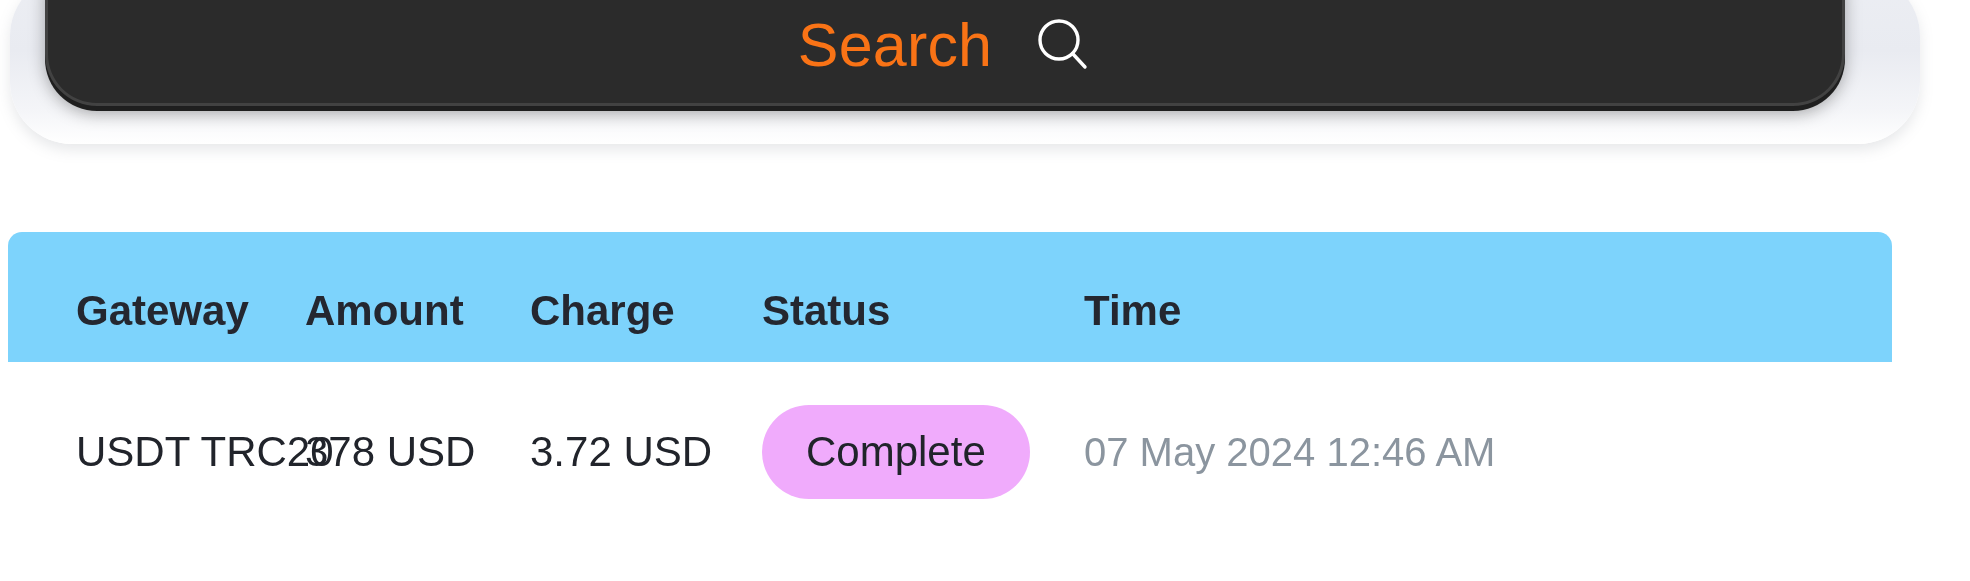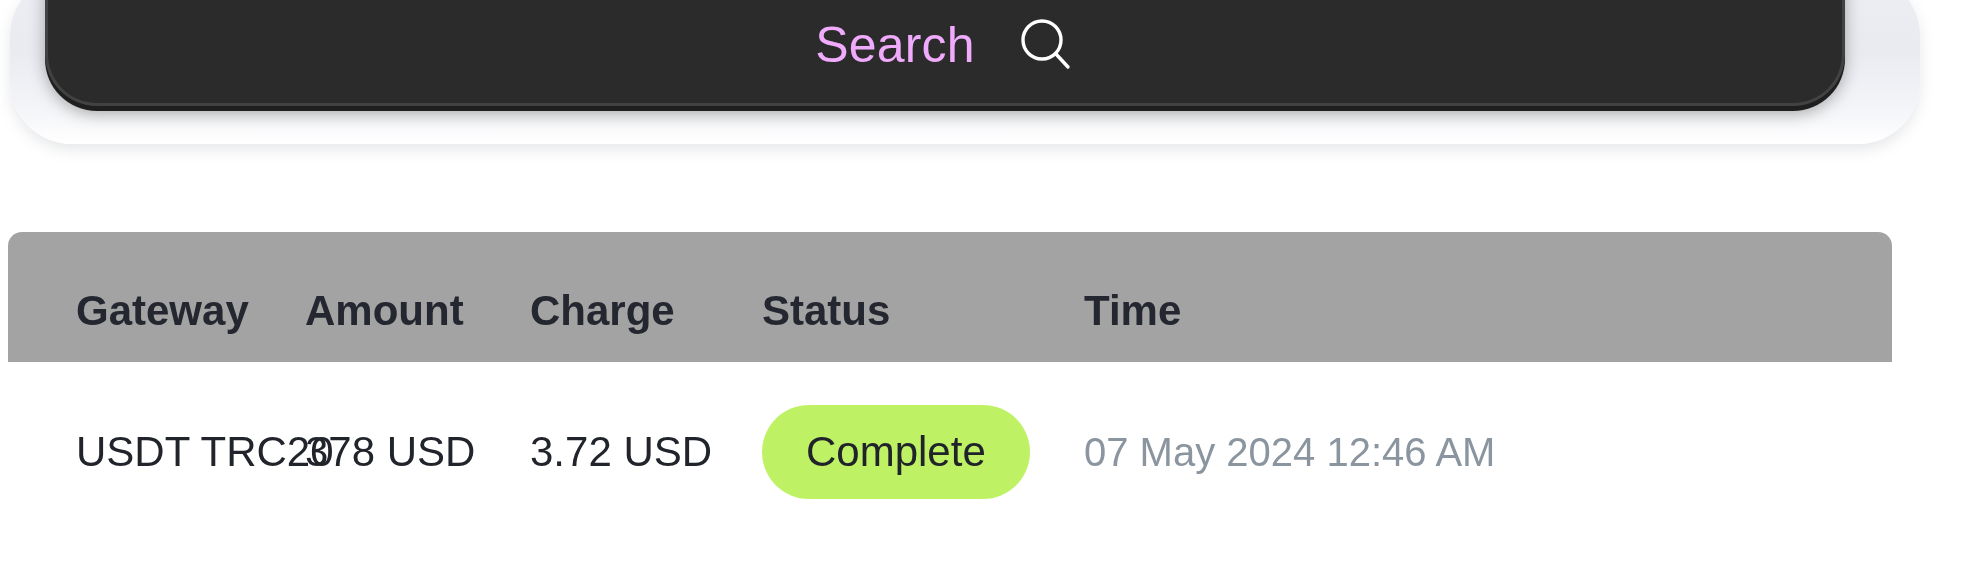--- a/index.html
+++ b/index.html
@@ -58,43 +58,43 @@
     cursor: pointer;
     overflow: hidden;
   }
   .search-inner {
     display: flex;
     align-items: center;
     gap: 42px;
     transform: translateY(22px);
   }
   .search-label {
-    color: #f0abfc;
-    font-size: 50px;
+    color: #f97316;
+    font-size: 61px;
     font-weight: 400;
     letter-spacing: 0.2px;
     line-height: 1;
     white-space: nowrap;
   }
   .search-icon {
     width: 58px;
     height: 58px;
     display: block;
     flex: 0 0 auto;
   }
 
   
   .table {
     position: absolute;
     left: 8px;
     top: 232px;
     width: 1884px;
   }
   .thead {
-    background: #a3a3a3;
+    background: #7dd3fc;
     border-radius: 14px 14px 0 0;
     height: 130px;
     display: flex;
     align-items: flex-end;
   }
   .trow {
     background: #ffffff;
     height: 180px;
     display: flex;
     align-items: center;
@@ -133,21 +133,21 @@
     font-size: 40px;
     font-weight: 400;
     color: #8b959f;
     line-height: 1;
     white-space: nowrap;
   }
   .badge {
     display: inline-flex;
     align-items: center;
     justify-content: center;
-    background: #bef264;
+    background: #f0abfc;
     color: #20242a;
     font-size: 42px;
     font-weight: 400;
     border-radius: 48px;
     padding: 26px 44px;
     line-height: 1;
     white-space: nowrap;
   }
 </style>
 </head>

